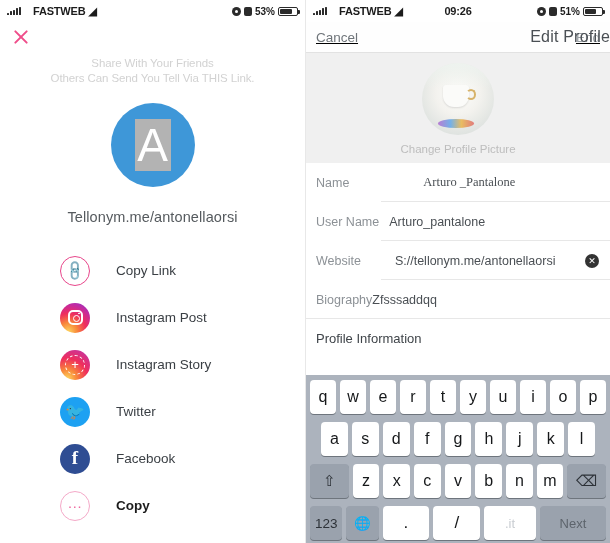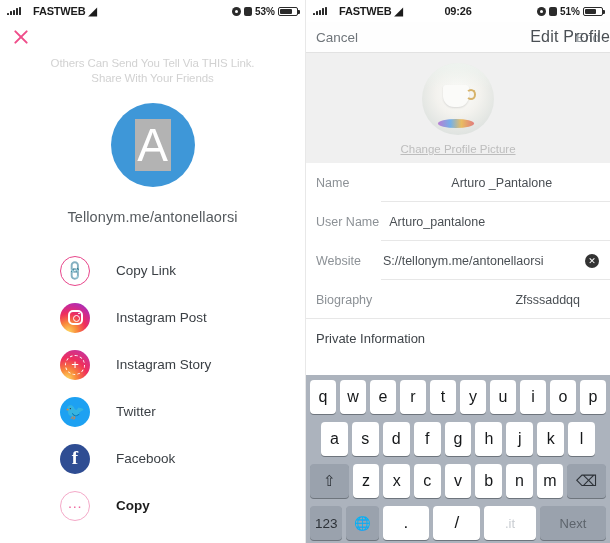--- a/index.html
+++ b/index.html
@@ -113,21 +113,21 @@
   .ico-fb .f { color:#fff; font-size: 19px; line-height: 1; font-weight: 700;
                font-family:"Liberation Serif", serif; margin-top:-2px; }
   .ico-more { background:#fff; border: 1.6px solid #f4a9c8; }
   .ico-more .dots { color:#ef6aa0; font-size: 15px; line-height: 1; letter-spacing: 0.5px; margin-top:-6px;}
   .share-label { margin-left: 26px; font-size: 13.5px; color: #3a3f44; }
   .share-label.bold { font-weight: 700; color:#1c1c1c; }
 
   
   .navbar {
     height: 30px; display:flex; align-items:center; padding: 0 10px;
-    background:#fefefe; position: relative;
+    background:#fefefe; position: relative; text-decoration: underline;
   }
   .nav-btn { font-size: 13.5px; color: #6f757a; cursor:pointer; }
   .nav-btn.right { margin-left:auto; color:#9aa0a5; }
   .nav-title {
     position:absolute; left:0; right:0; text-align:right; font-size: 16px;
     color:#4a4f54; letter-spacing: 0.2px; pointer-events:none;
   }
   .nav-sep { height:1px; background:#e2e2e2; }
 
   .pic-section {
@@ -147,34 +147,34 @@
     position:absolute; left: 44px; top: 26px; width: 10px; height: 11px;
     border: 2.5px solid #d7b36a; border-radius: 50%; border-left-color: transparent;
   }
   .pic .saucer {
     position:absolute; left: 16px; bottom: 7px; width: 36px; height: 9px; border-radius: 50%;
     background: linear-gradient(90deg,#b06bd0 0%, #5fa6e8 35%, #e8b44b 65%, #e06a6a 100%);
     opacity: .85;
   }
   .pic .top { position:absolute; left:0; right:0; top:0; height:26px;
               background: linear-gradient(180deg,#eef3ef 0%, rgba(238,243,239,0) 100%); }
-  .pic-caption { margin-top: 8px; font-size: 11.5px; color: #bdbdbd; text-decoration: underline; }
+  .pic-caption { margin-top: 8px; font-size: 11.5px; color: #bdbdbd; }
 
   .form { background:#fff; }
   .frow {
     display:flex; align-items:center; height: 39px; padding-left: 10px; position:relative;
   }
   .flabel { font-size: 12.5px; color: #8c9196; flex: 0 0 auto; }
   .fvalue {
     font-size: 12.5px; color: #4a4f54; margin-left: 4px; flex:1;
     white-space:nowrap; overflow:hidden;
   }
-  .fvalue.indent { margin-left: 102px; }
+  .fvalue.indent { margin-left: 74px; font-family: Liberation Serif, serif; }
   .fvalue.indent2 { margin-left: 10px; }
-  .fvalue.center { text-align:right; margin-left: 0; padding-right: 30px; }
+  .fvalue.center { text-align:left; margin-left: 0; padding-right: 30px; }
   .fline { position:absolute; left: 75px; right: 0; bottom: 0; height: 1px; background:#e7e7e7; }
   .fline.full { left: 0; }
   .clear-btn {
     width: 14px; height: 14px; border-radius: 50%; background:#333;
     color:#fff; font-size: 9px; display:flex; align-items:center; justify-content:center;
     margin-right: 11px; cursor:pointer; flex: 0 0 14px;
   }
   .section-title {
     font-size: 13px; color:#3f4449; padding: 12px 0 9px 10px; background:#fff;
   }
@@ -230,22 +230,22 @@
             <span class="fill" style="width:12px"></span>
           </span>
       </div>
     </div>
 
     <div class="close-row">
       <span class="close-x"></span>
     </div>
 
     <div class="share-caption">
+      <div>Share With Your Friends</div>
       <div>Others Can Send You Tell Via THIS Link.</div>
-      <div>Share With Your Friends</div>
     </div>
 
     <div class="avatar-wrap">
       <div class="avatar">
         <span class="blk"></span>
         <span class="ltr">A</span>
       </div>
     </div>
 
     <div class="profile-url">Tellonym.me/antonellaorsi</div>
@@ -350,32 +350,32 @@
       </div>
 
       <div class="frow">
         <span class="flabel">User Name</span>
         <span class="fvalue indent2">Arturo_pantalone</span>
         <span class="fline"></span>
       </div>
 
       <div class="frow">
         <span class="flabel">Website</span>
-        <span class="fvalue indent2" style="margin-left:22px">S://tellonym.me/antonellaorsi</span>
+        <span class="fvalue indent2" style="margin-left:34px">S://tellonym.me/antonellaorsi</span>
         <span class="clear-btn">✕</span>
         <span class="fline"></span>
       </div>
 
       <div class="frow">
         <span class="flabel">Biography</span>
         <span class="fvalue center">Zfsssaddqq</span>
         <span class="fline full"></span>
       </div>
 
-      <div class="section-title">Private Information</div>
+      <div class="section-title">Profile Information</div>
     </div>
 
     <div class="keyboard">
 
       <div class="krow r1">
         <span class="key">q</span>
         <span class="key">w</span>
         <span class="key">e</span>
         <span class="key">r</span>
         <span class="key">t</span>

